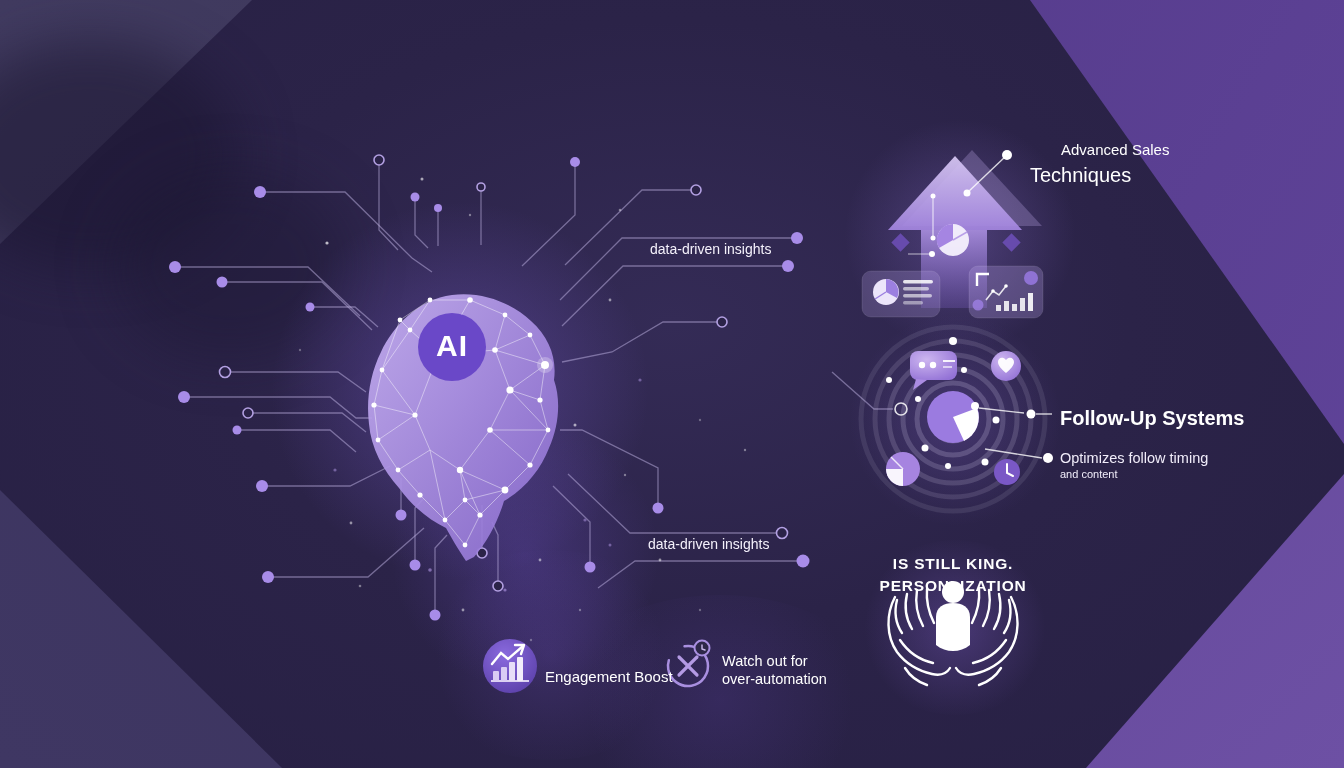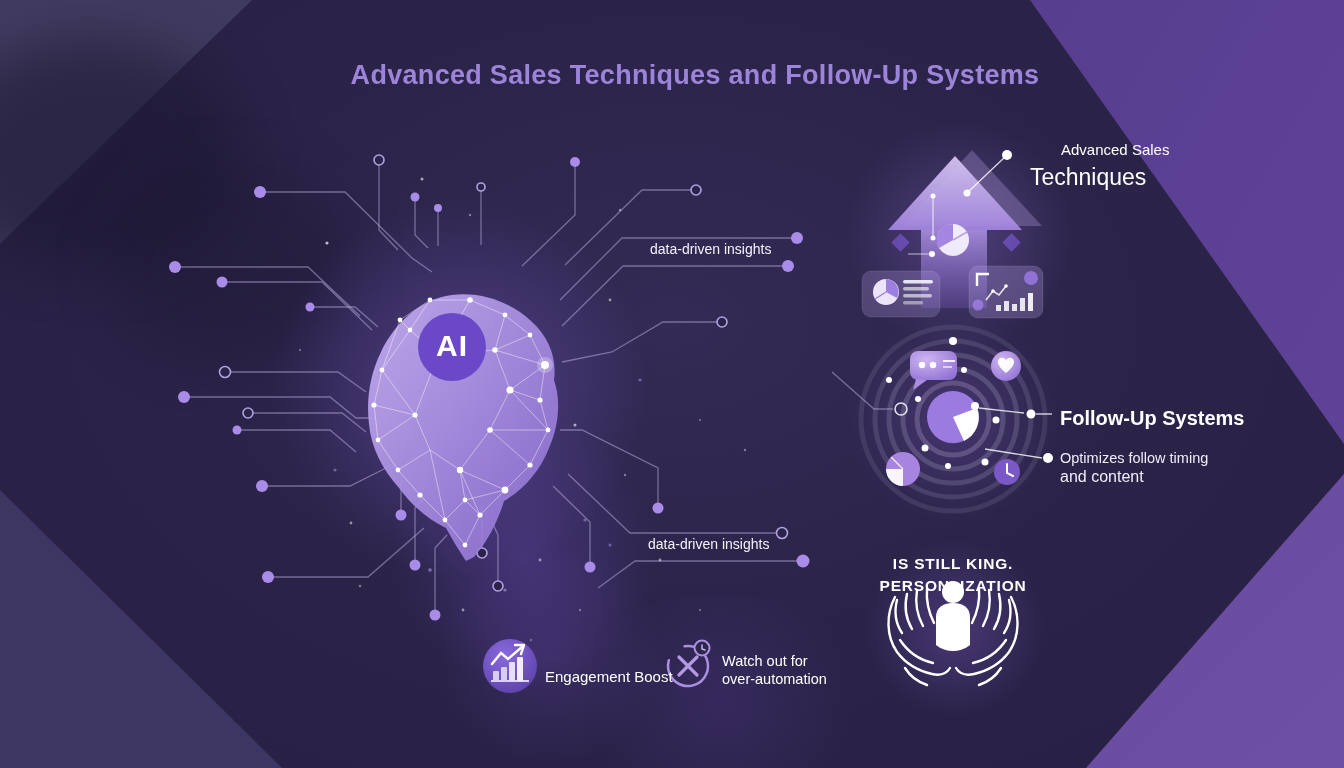--- a/index.html
+++ b/index.html
@@ -28,24 +28,24 @@
   .glow-bc{left:555px;top:595px;width:330px;height:210px;background:radial-gradient(circle,rgba(102,72,182,.2) 0%,rgba(102,72,182,0) 68%);}
 
   .txt{position:absolute;color:#fff;white-space:nowrap;}
   .title{left:0;top:60px;width:100%;text-align:center;padding-left:46px;box-sizing:border-box;
          font-size:27px;font-weight:600;color:#9d84db;letter-spacing:.3px;}
   .ai-label{left:452px;top:347px;transform:translate(-50%,-52%);font-size:30px;font-weight:bold;letter-spacing:1px;}
   .insight{font-size:14px;color:#f4f1fb;}
   .insight-top{left:650px;top:241px;}
   .insight-bottom{left:648px;top:536px;}
   .adv1{left:1021px;top:141px;font-size:15px;font-weight:500;margin-left:40px;}
-  .adv2{left:1030px;top:164px;font-size:23px;font-weight:500;}
+  .adv2{left:1030px;top:164px;font-size:20px;font-weight:500;}
   .fu-title{left:1060px;top:407px;font-size:20px;font-weight:700;}
   .fu-note1{left:1060px;top:450px;font-size:14.5px;color:#f1edfa;}
-  .fu-note2{left:1060px;top:468px;font-size:16px;color:#f1edfa;}
+  .fu-note2{left:1060px;top:468px;font-size:11px;color:#f1edfa;}
   .pers1{left:953px;top:536px;transform:translateX(-50%);font-size:15.5px;font-weight:bold;letter-spacing:.8px;margin-top:41px;}
   .pers2{left:953px;top:555px;transform:translateX(-50%);font-size:15.5px;font-weight:bold;letter-spacing:.8px;}
   .eng{left:545px;top:668px;font-size:15px;}
   .warn1{left:722px;top:653px;font-size:14.5px;text-align:right;}
   .warn2{left:722px;top:671px;font-size:14.5px;}
 
   
   .trace{stroke:rgba(192,180,228,.5);stroke-width:1.3;fill:none;}
   .dotf{fill:#a88ce8;}
   .doth{fill:#2b2348;stroke:#b3a0e2;stroke-width:1.6;}
@@ -370,21 +370,20 @@
     </g>
     <g>
       <circle cx="688" cy="666" r="20" fill="none" stroke="#a98fe0" stroke-width="2.5" stroke-dasharray="103 23" stroke-linecap="round" transform="rotate(-100 688 666)"></circle>
       <line x1="679" y1="657" x2="697" y2="675" stroke="#b49ae4" stroke-width="3.2" stroke-linecap="round"></line>
       <line x1="697" y1="657" x2="679" y2="675" stroke="#b49ae4" stroke-width="3.2" stroke-linecap="round"></line>
       <circle cx="702" cy="648" r="7.5" fill="#2e2749" stroke="#a98fe0" stroke-width="2"></circle>
       <path d="M702 645 L702 649 L705 650" fill="none" stroke="#cdbcf0" stroke-width="1.4" stroke-linecap="round"></path>
     </g>
   </svg>
 
-  <div class="txt title">Advanced Sales Techniques and Follow-Up Systems</div>
   <div class="txt ai-label">AI</div>
   <div class="txt insight insight-top">data-driven insights</div>
   <div class="txt insight insight-bottom">data-driven insights</div>
   <div class="txt adv1">Advanced Sales</div>
   <div class="txt adv2">Techniques</div>
   <div class="txt fu-title">Follow-Up Systems</div>
   <div class="txt fu-note1">Optimizes follow timing</div>
   <div class="txt fu-note2">and content</div>
   <div class="txt pers1">PERSONLIZATION</div>
   <div class="txt pers2">IS STILL KING.</div>

